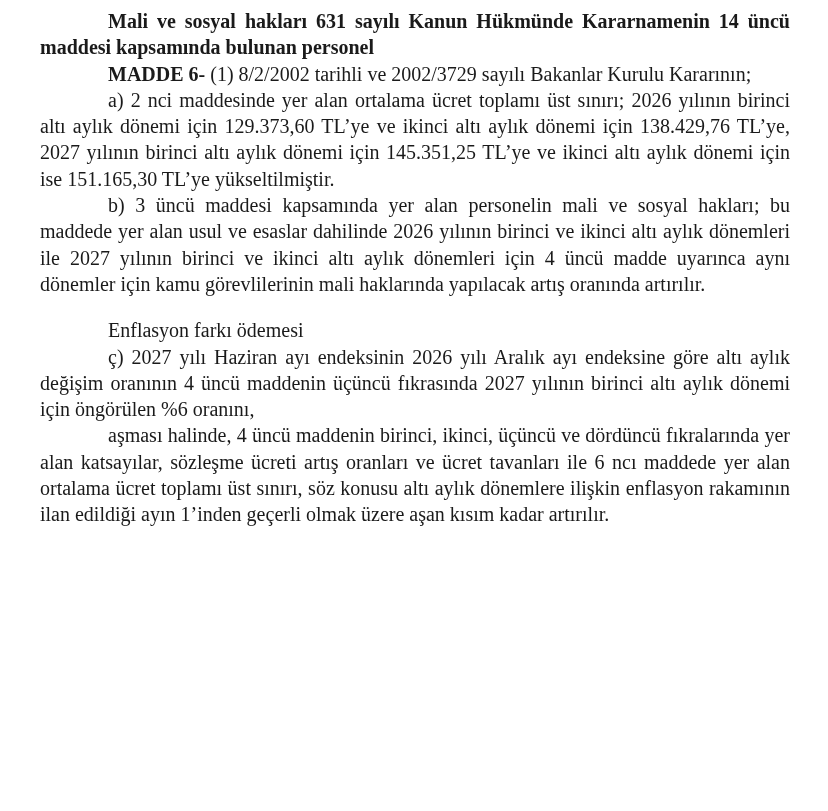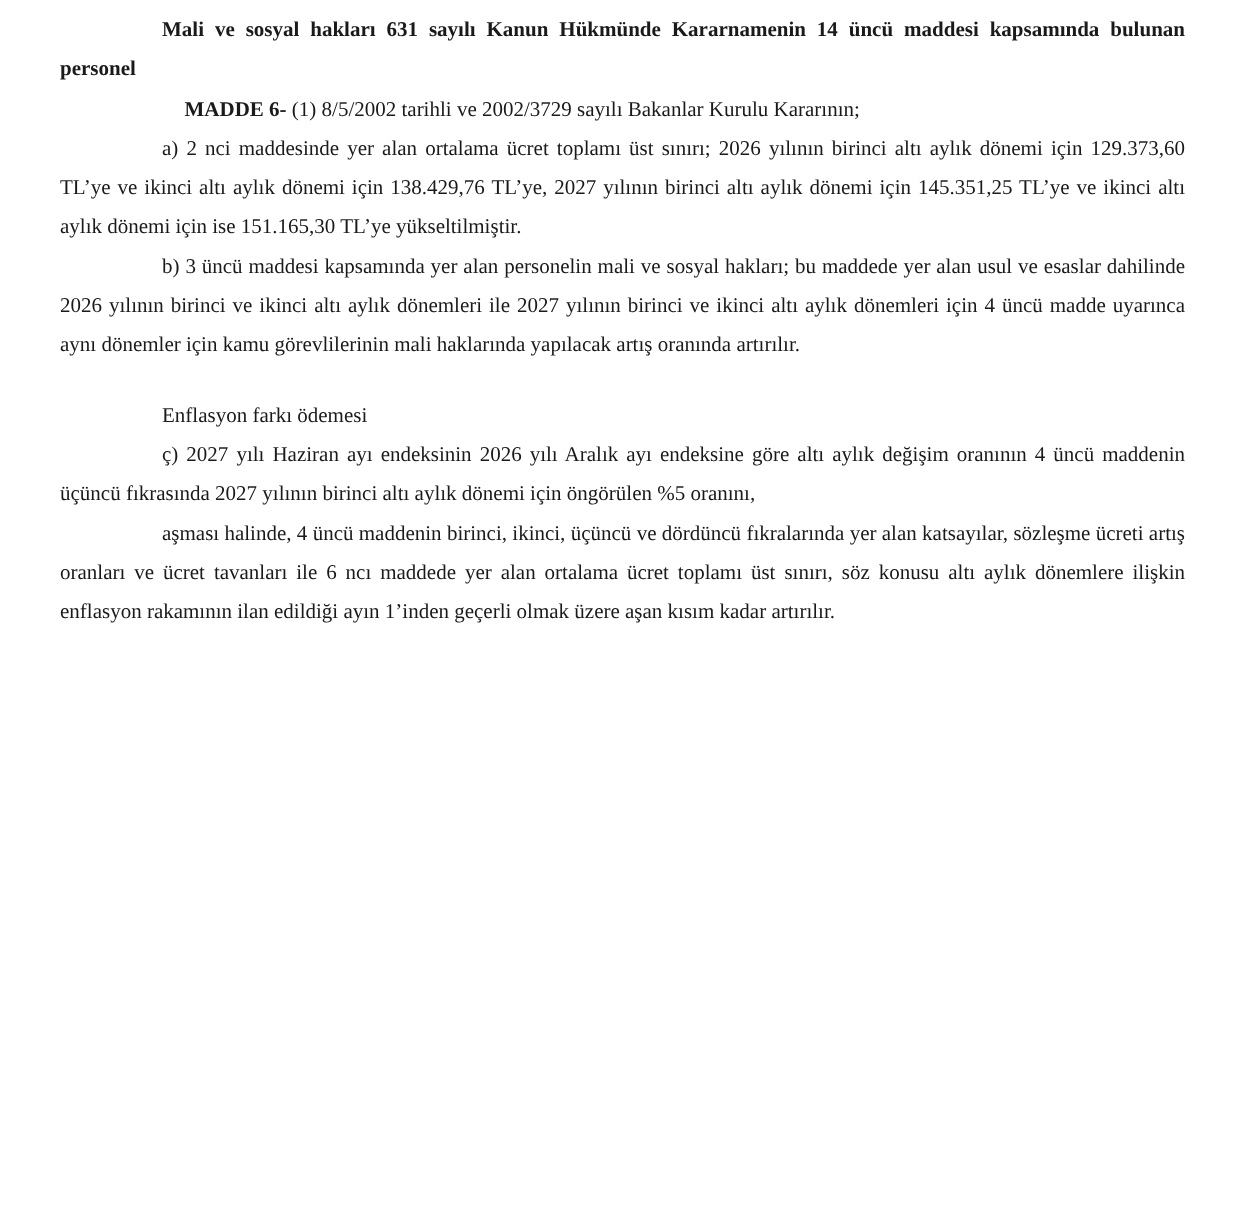--- a/index.html
+++ b/index.html
@@ -20,72 +20,71 @@
     width: 828px;
     height: 811px;
     padding: 8px 38px 0 40px;
     background: #ffffff;
   }
   .doc-body {
     width: 750px;
   }
   p {
     margin: 0;
-    font-size: 14px;
+    font-size: 20px;
     line-height: 26.3px;
     text-align: justify;
     text-justify: inter-word;
     -webkit-hyphens: none;
     hyphens: none;
   }
   p.indent {
     text-indent: 68px;
   }
   p.heading {
     font-weight: bold;
     text-indent: 68px;
   }
   p.heading-sub {
     font-weight: normal;
     text-indent: 68px;
   }
   .lead {
     font-weight: bold;
-    margin-left: 15px;
   }
   .gap-lg { height: 20px; }
   
   p::after {
     content: "";
     display: inline-block;
     width: 100%;
   }
   p.nostretch::after { display: none; }
 </style>
 </head>
 <body>
 
 <div class="page">
   <div class="doc-body">
 
     <p class="heading nostretch">Mali ve sosyal hakları 631 sayılı Kanun Hükmünde Kararnamenin 14 üncü maddesi kapsamında bulunan personel</p>
 
-    <p class="indent nostretch"><span class="lead">MADDE 6-</span><span> (1) 8/5/2002 tarihli ve 2002/3729 sayılı Bakanlar Kurulu Kararının;</span></p>
+    <p class="indent nostretch"><span class="lead">MADDE 6-</span><span> (1) 8/2/2002 tarihli ve 2002/3729 sayılı Bakanlar Kurulu Kararının;</span></p>
 
     <p class="indent nostretch">a) 2 nci maddesinde yer alan ortalama ücret toplamı üst sınırı; 2026 yılının birinci altı aylık dönemi için 129.373,60 TL’ye ve ikinci altı aylık dönemi için 138.429,76 TL’ye, 2027 yılının birinci altı aylık dönemi için 145.351,25 TL’ye ve ikinci altı aylık dönemi için ise 151.165,30 TL’ye yükseltilmiştir.</p>
 
     <p class="indent nostretch">b) 3 üncü maddesi kapsamında yer alan personelin mali ve sosyal hakları; bu maddede yer alan usul ve esaslar dahilinde 2026 yılının birinci ve ikinci altı aylık dönemleri ile 2027 yılının birinci ve ikinci altı aylık dönemleri için 4 üncü madde uyarınca aynı dönemler için kamu görevlilerinin mali haklarında yapılacak artış oranında artırılır.</p>
 
     <div class="gap-lg"></div>
 
     <p class="heading-sub nostretch">Enflasyon farkı ödemesi</p>
 
 
 
 
 
-    <p class="indent nostretch">ç) 2027 yılı Haziran ayı endeksinin 2026 yılı Aralık ayı endeksine göre altı aylık değişim oranının 4 üncü maddenin üçüncü fıkrasında 2027 yılının birinci altı aylık dönemi için öngörülen %5 oranını,</p>
+    <p class="indent nostretch">ç) 2027 yılı Haziran ayı endeksinin 2026 yılı Aralık ayı endeksine göre altı aylık değişim oranının 4 üncü maddenin üçüncü fıkrasında 2027 yılının birinci altı aylık dönemi için öngörülen %6 oranını,</p>
 
 
     <p class="indent nostretch">aşması halinde, 4 üncü maddenin birinci, ikinci, üçüncü ve dördüncü fıkralarında yer alan katsayılar, sözleşme ücreti artış oranları ve ücret tavanları ile 6 ncı maddede yer alan ortalama ücret toplamı üst sınırı, söz konusu altı aylık dönemlere ilişkin enflasyon rakamının ilan edildiği ayın 1’inden geçerli olmak üzere aşan kısım kadar artırılır.</p>
 
   </div>
 </div>
 
 </body></html>

